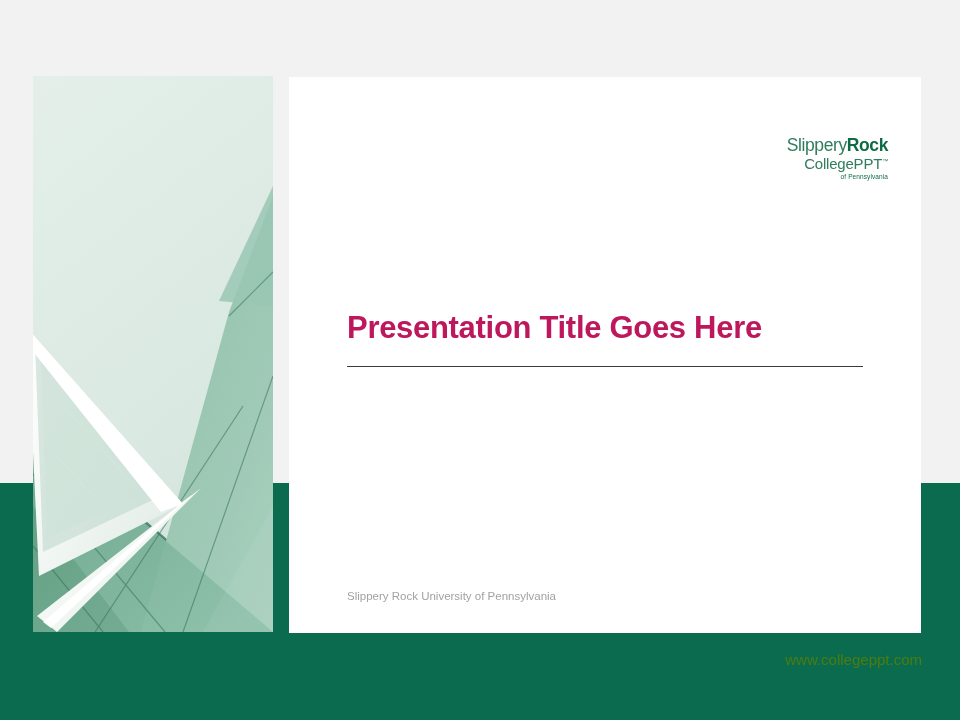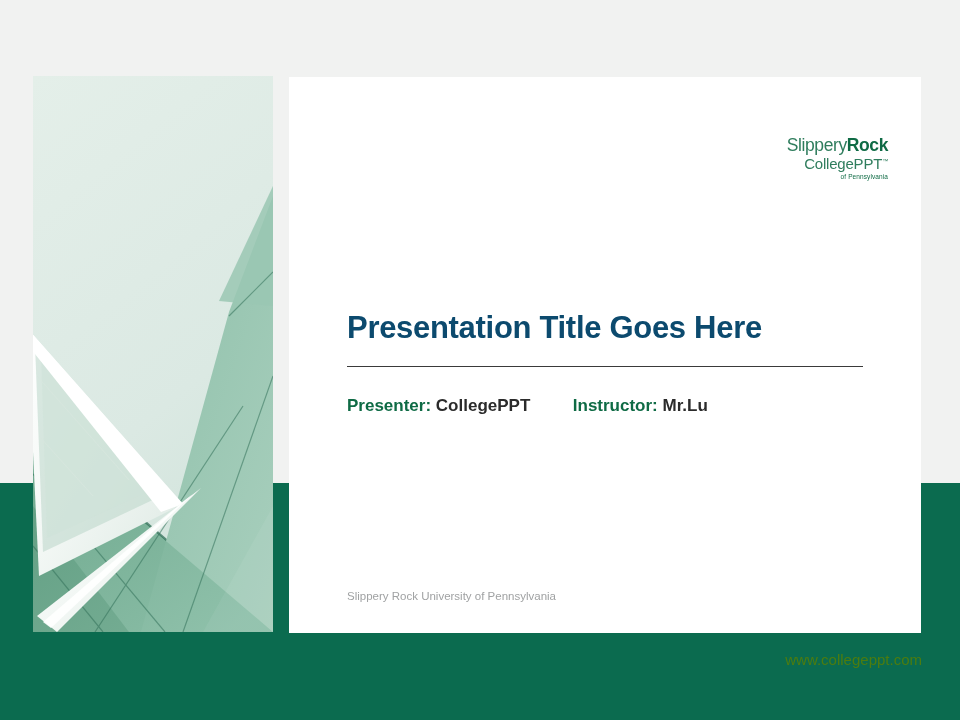--- a/index.html
+++ b/index.html
@@ -77,21 +77,21 @@
     letter-spacing:0.1px;
     margin-top:2px;
   }
 
   
   .title {
     position:absolute;
     left:58px; top:233px;
     font-size:31px;
     font-weight:bold;
-    color:#0c4a6e;
+    color:#be185d;
     letter-spacing:-0.3px;
     white-space:nowrap;
   }
   .title-rule {
     position:absolute;
     left:58px; top:289px;
     width:516px; height:1px;
     background:#3a3a3a;
   }
 
@@ -201,26 +201,19 @@
 
     <div class="logo">
       <div class="logo-row1"><span>Slippery</span><span class="bold">Rock</span></div>
       <div class="logo-row2"><span>CollegePPT</span><span class="logo-tm">™</span></div>
       <div class="logo-row3">of Pennsylvania</div>
     </div>
 
     <div class="title">Presentation Title Goes Here</div>
     <div class="title-rule"></div>
 
-    <div class="byline">
-      <span class="lbl">Presenter:</span>
-      <span class="val">CollegePPT</span>
-      <span class="gap"></span>
-      <span class="lbl">Instructor:</span>
-      <span class="val">Mr.Lu</span>
-    </div>
 
     <div class="slide-footer">Slippery Rock University of Pennsylvania</div>
   </div>
 
   <div class="site-url">www.collegeppt.com</div>
 
 </div>
 
 </body></html>

